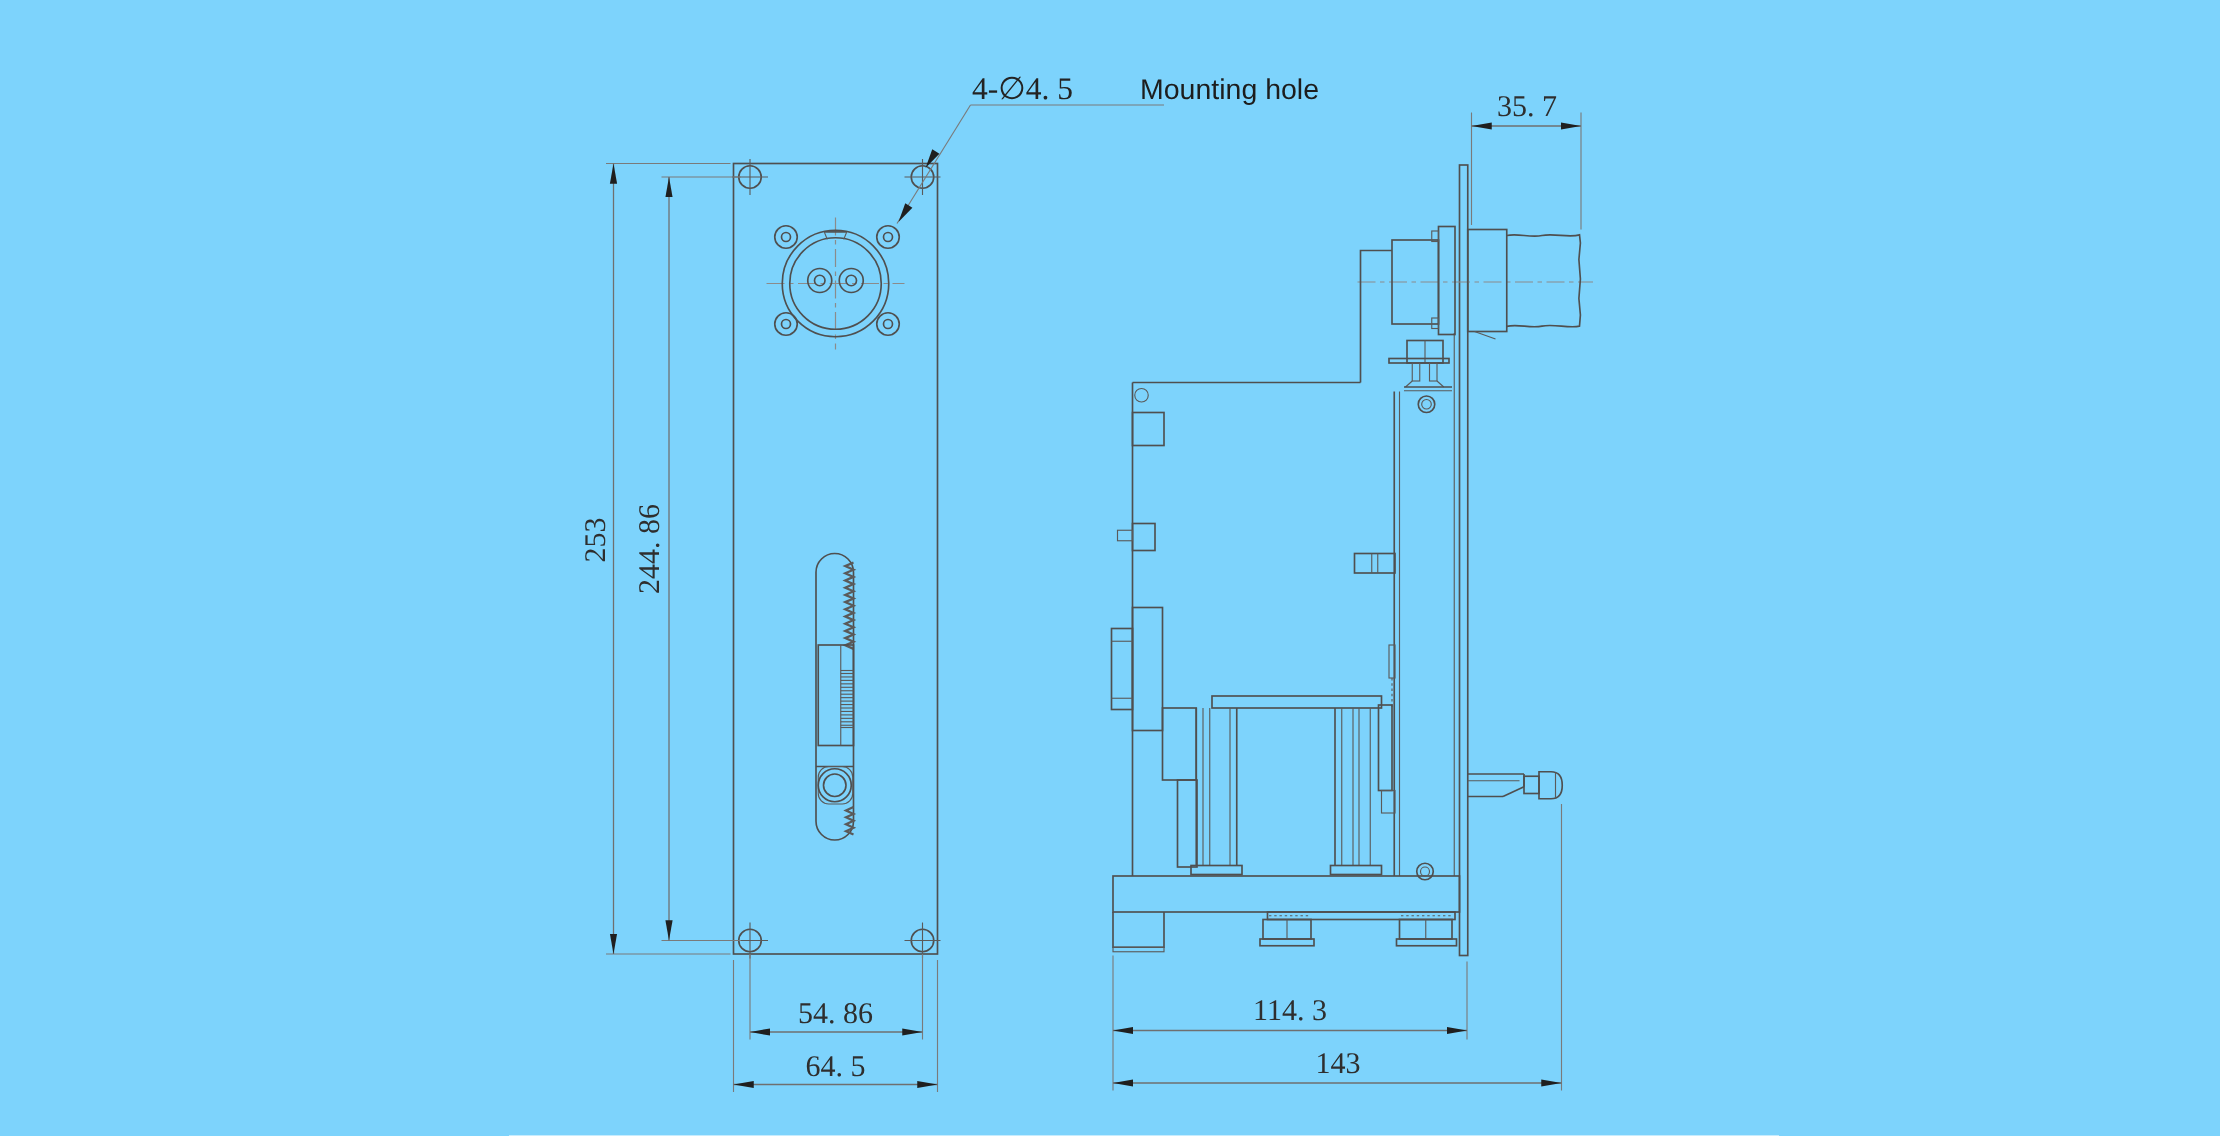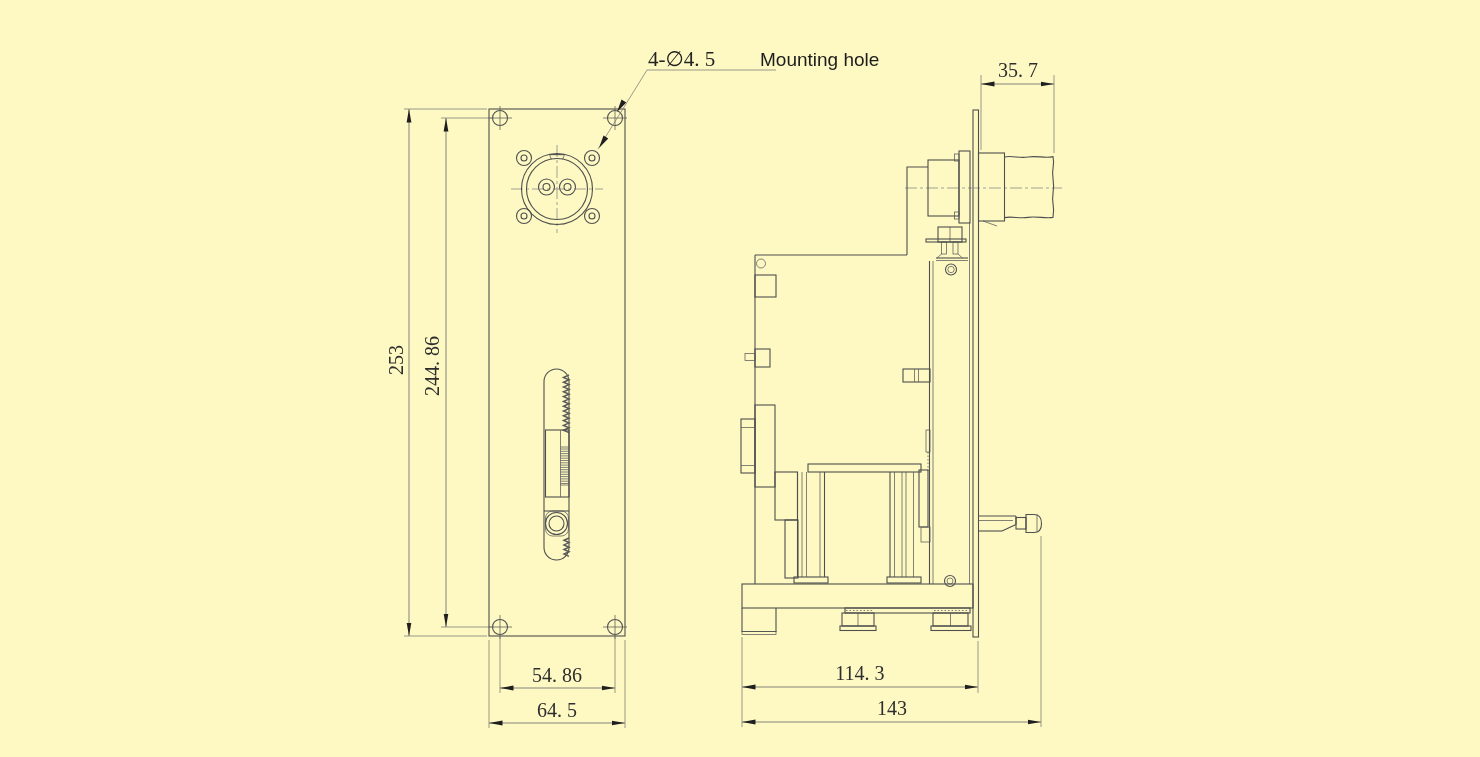--- a/index.html
+++ b/index.html
@@ -1,16 +1,16 @@
 <!DOCTYPE html>
 <html><head>
 <meta charset="utf-8">
 <style>
   html,body{margin:0;padding:0;background:#ffffff;}
-  .stage{width:1480px;height:757px;position:relative;background:#fef9c3;overflow:hidden;}
+  .stage{width:1480px;height:757px;position:relative;background:#7dd3fc;overflow:hidden;}
   svg{display:block;}
   
   .o{fill:none;stroke:#4f4f4f;stroke-width:1.1;stroke-linejoin:miter;stroke-linecap:butt;}
   .th{fill:none;stroke:#5a5a5a;stroke-width:0.75;}
   .bold{stroke-width:1.5;}
   
   .dim{fill:none;stroke:#6f6f6f;stroke-width:0.85;}
   .ext{fill:none;stroke:#7a7a7a;stroke-width:0.75;}
   
   .cl{fill:none;stroke:#8b8b8b;stroke-width:0.8;stroke-dasharray:12 3 3 3;}

